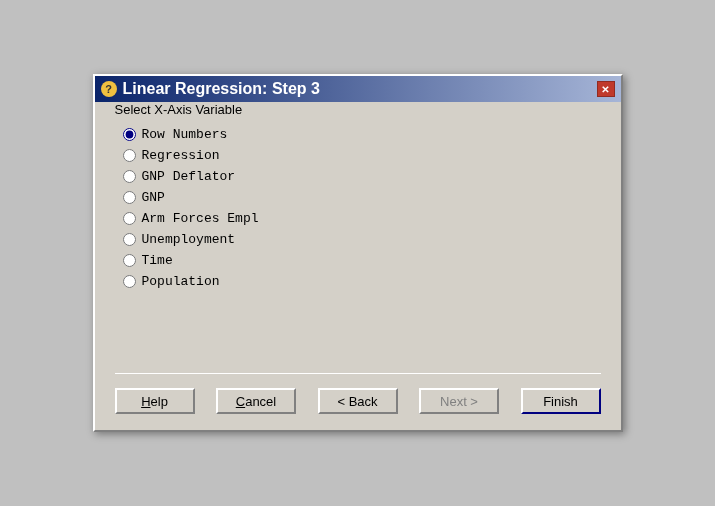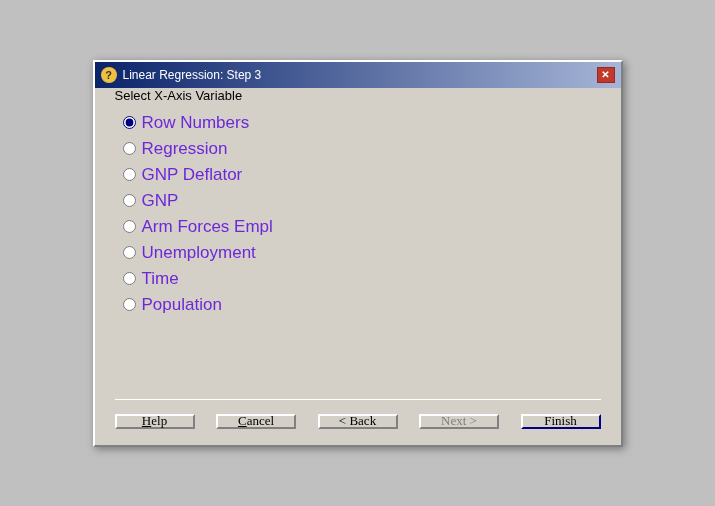--- a/index.html
+++ b/index.html
@@ -52,22 +52,22 @@
       display: flex;
       align-items: center;
       justify-content: center;
       font-weight: bold;
       font-size: 11px;
       color: #333;
       flex-shrink: 0;
     }
 
     .title-text {
-      font-size: 12px;
-      font-weight: normal;
+      font-size: 16px;
+      font-weight: bold;
       color: white;
     }
 
     .close-button {
       width: 18px;
       height: 16px;
       background: #c0392b;
       border: 1px solid #922b21;
       color: white;
       font-size: 10px;
@@ -105,23 +105,24 @@
     }
 
     .radio-input {
       width: 13px;
       height: 13px;
       cursor: pointer;
       accent-color: #000080;
     }
 
     .radio-label {
-      font-size: 17px;
-      color: #6d28d9;
-      cursor: pointer;
+      font-size: 13px;
+      color: #000000;
+      cursor: pointer;
+      font-family: Liberation Mono, monospace;
     }
 
     .spacer {
       height: 60px;
     }
 
     .divider {
       height: 1px;
       background: #808080;
       margin: 8px 0 10px 0;
@@ -130,35 +131,34 @@
 
     .button-row {
       display: flex;
       align-items: center;
       justify-content: space-between;
       padding: 4px 0 4px 0;
     }
 
     .btn {
       min-width: 80px;
-      height: 15px;
+      height: 26px;
       background: #d4d0c8;
       border: 2px solid;
       border-top-color: #ffffff;
       border-left-color: #ffffff;
       border-right-color: #808080;
       border-bottom-color: #808080;
       font-size: 13px;
       cursor: pointer;
       padding: 0 12px;
       color: #000;
       display: flex;
       align-items: center;
       justify-content: center;
-      font-family: Liberation Serif, serif;
     }
 
     .btn:disabled, .btn.disabled {
       color: #808080;
       cursor: default;
     }
 
     .btn-finish {
       border: 2px solid #000080;
       border-top-color: #ffffff;

